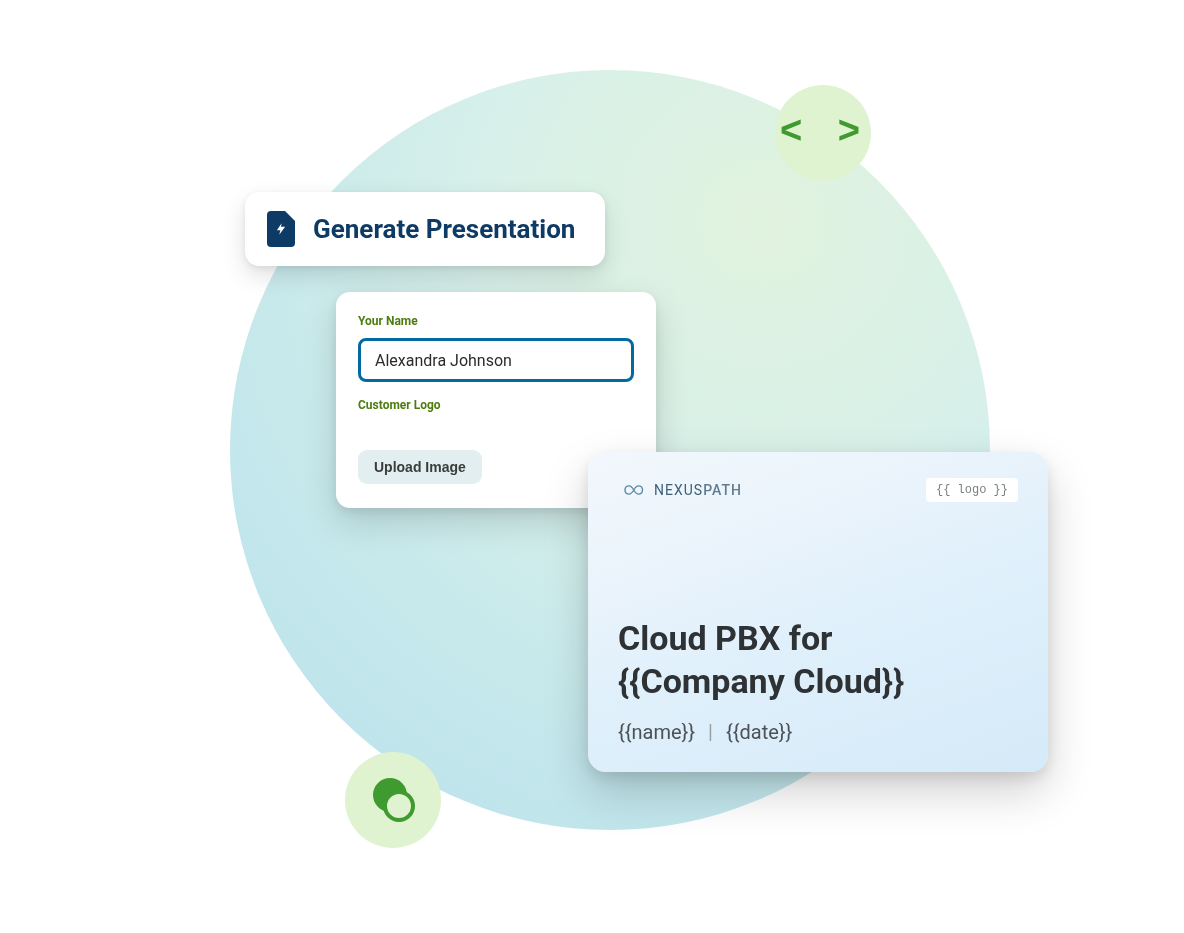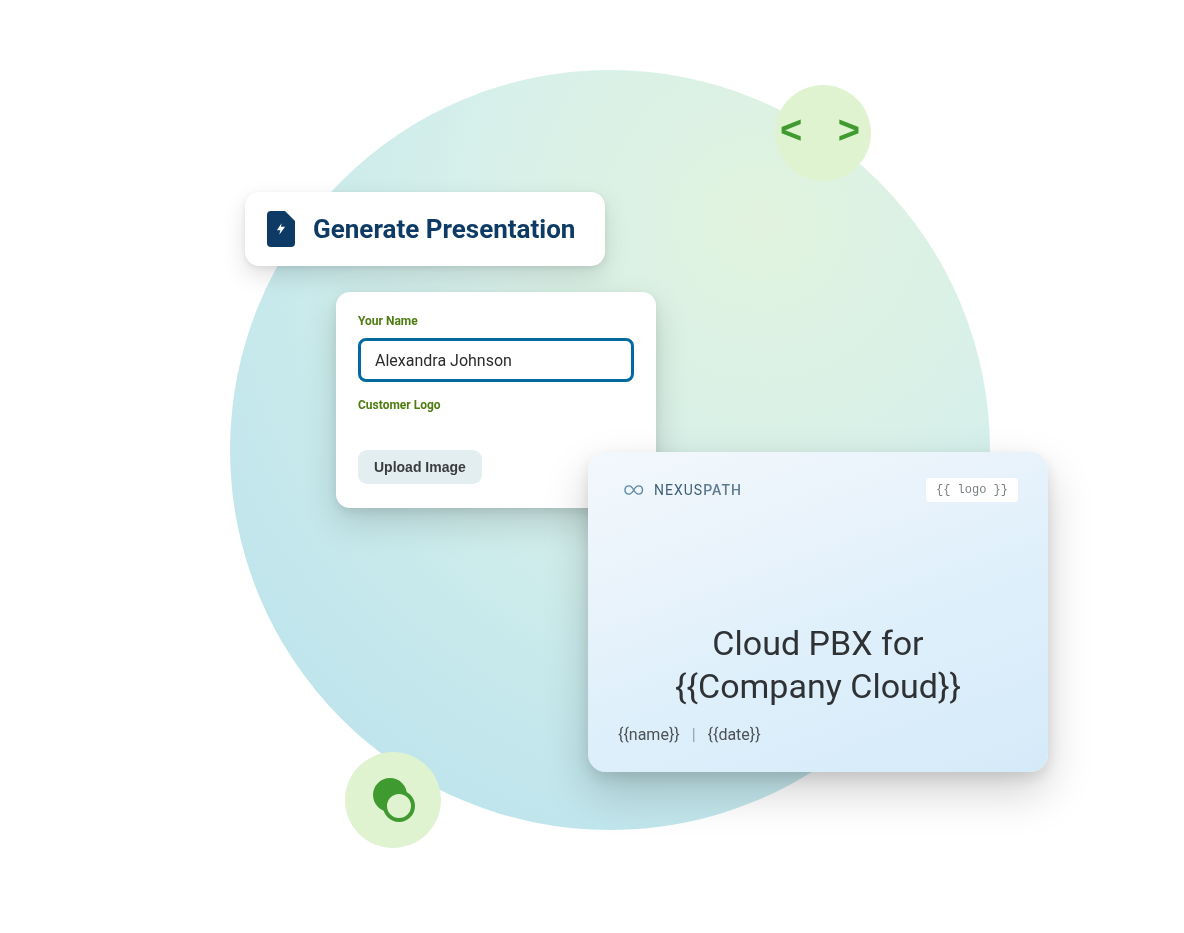--- a/index.html
+++ b/index.html
@@ -185,28 +185,27 @@
     padding:5px 10px;
     border-radius:4px;
     font-family:"Courier New",monospace;
   }
   .slide-body{
     margin-top:auto;
   }
   .slide-title{
     color:#2f3235;
     font-size:34px;
-    font-weight:400;
+    font-weight:700;
     line-height:1.25;
-    text-align:center;
   }
   .slide-meta{
     margin-top:18px;
     color:#4d5155;
-    font-size:16px;
+    font-size:20px;
   }
   .slide-meta .sep{ margin:0 8px; color:#9aa0a4; }
 </style>
 </head>
 <body>
 
 <div class="stage">
 
   <div class="big-circle"></div>
 

